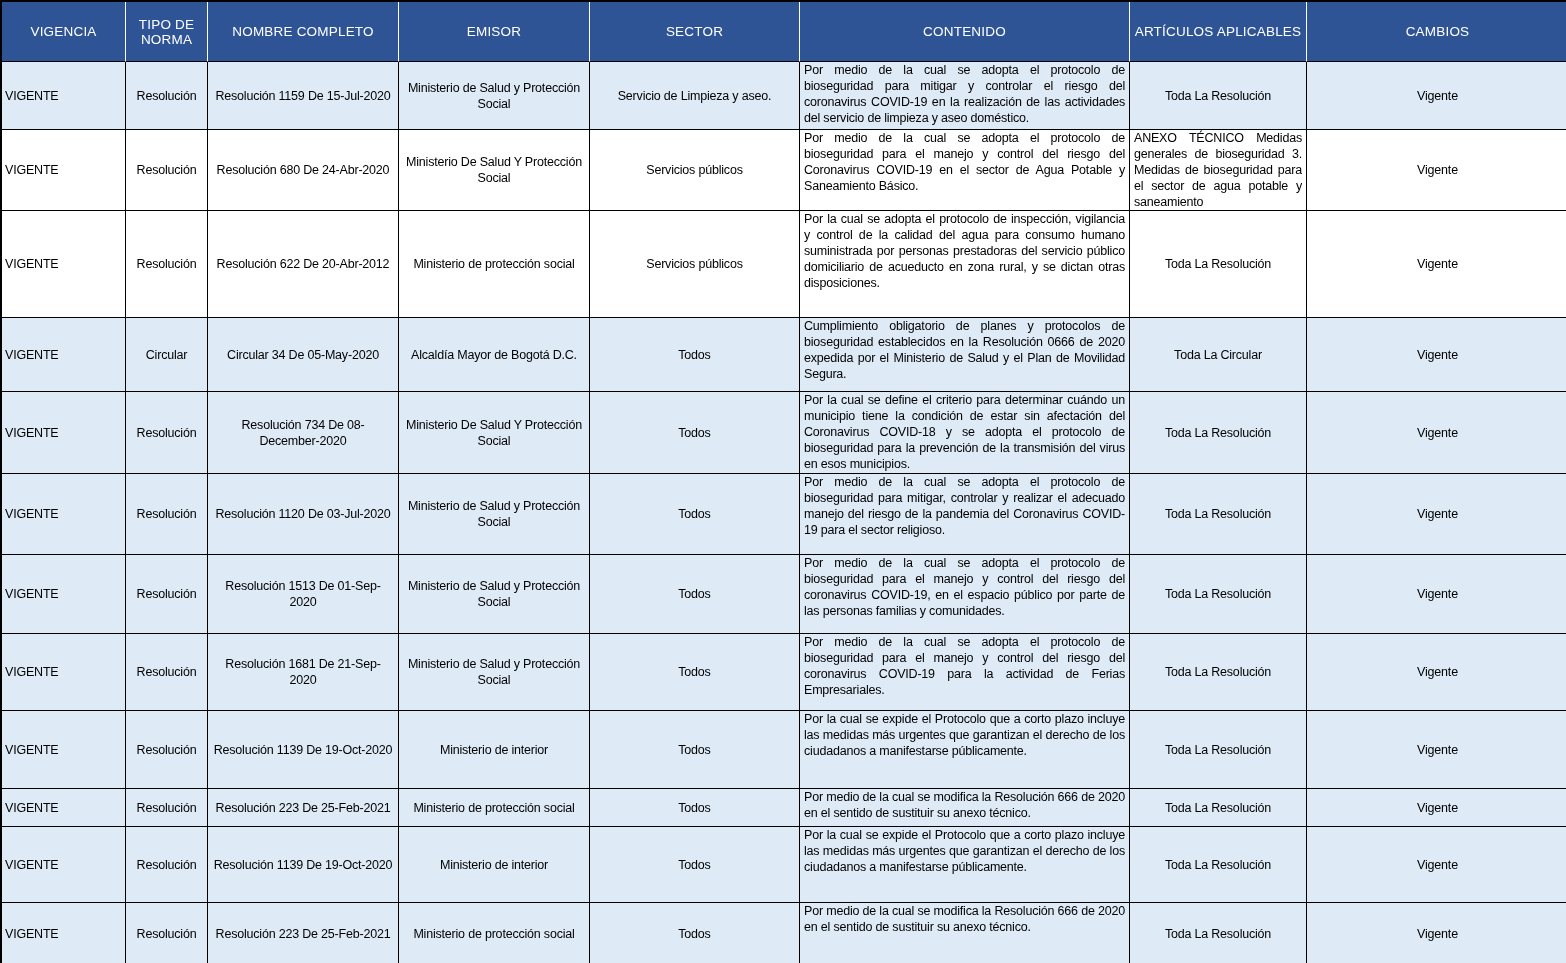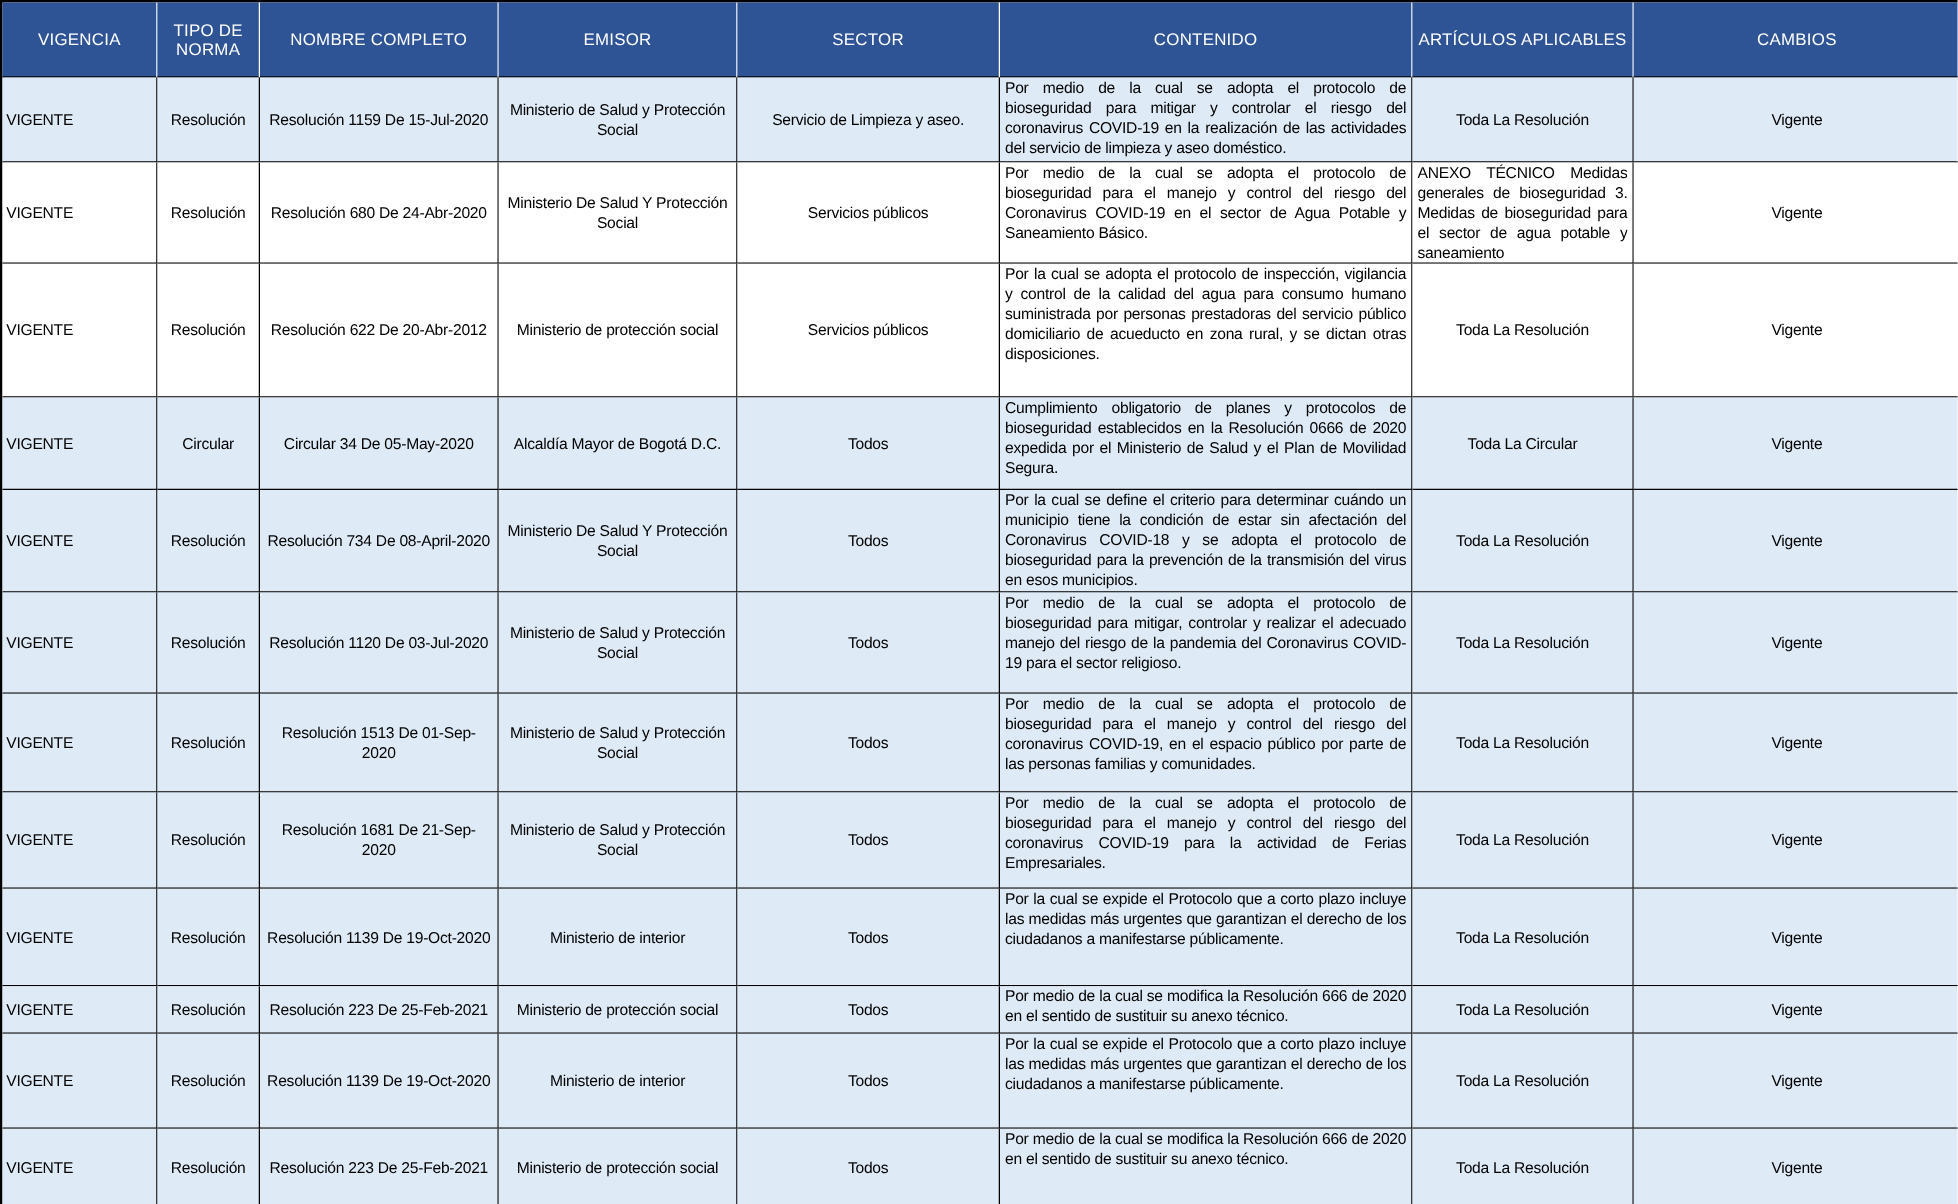--- a/index.html
+++ b/index.html
@@ -136,21 +136,21 @@
         <td class="col-nombre_completo">Circular 34 De 05-May-2020</td>
         <td class="col-emisor">Alcaldía Mayor de Bogotá D.C.</td>
         <td class="col-sector">Todos</td>
         <td class="col-contenido">Cumplimiento obligatorio de planes y protocolos de bioseguridad establecidos en la Resolución 0666 de 2020 expedida por el Ministerio de Salud y el Plan de Movilidad Segura.</td>
         <td class="col-articulos_aplicables">Toda La Circular</td>
         <td class="col-cambios">Vigente</td>
       </tr>
       <tr class="row-blue" style="height: 80px;">
         <td class="col-vigencia">VIGENTE</td>
         <td class="col-tipo_de_norma">Resolución</td>
-        <td class="col-nombre_completo">Resolución 734 De 08-April-2020</td>
+        <td class="col-nombre_completo">Resolución 734 De 08-December-2020</td>
         <td class="col-emisor">Ministerio De Salud Y Protección Social</td>
         <td class="col-sector">Todos</td>
         <td class="col-contenido">Por la cual se define el criterio para determinar cuándo un municipio tiene la condición de estar sin afectación del Coronavirus COVID-18 y se adopta el protocolo de bioseguridad para la prevención de la transmisión del virus en esos municipios.</td>
         <td class="col-articulos_aplicables">Toda La Resolución</td>
         <td class="col-cambios">Vigente</td>
       </tr>
       <tr class="row-blue" style="height: 81px;">
         <td class="col-vigencia">VIGENTE</td>
         <td class="col-tipo_de_norma">Resolución</td>
         <td class="col-nombre_completo">Resolución 1120 De 03-Jul-2020</td>

